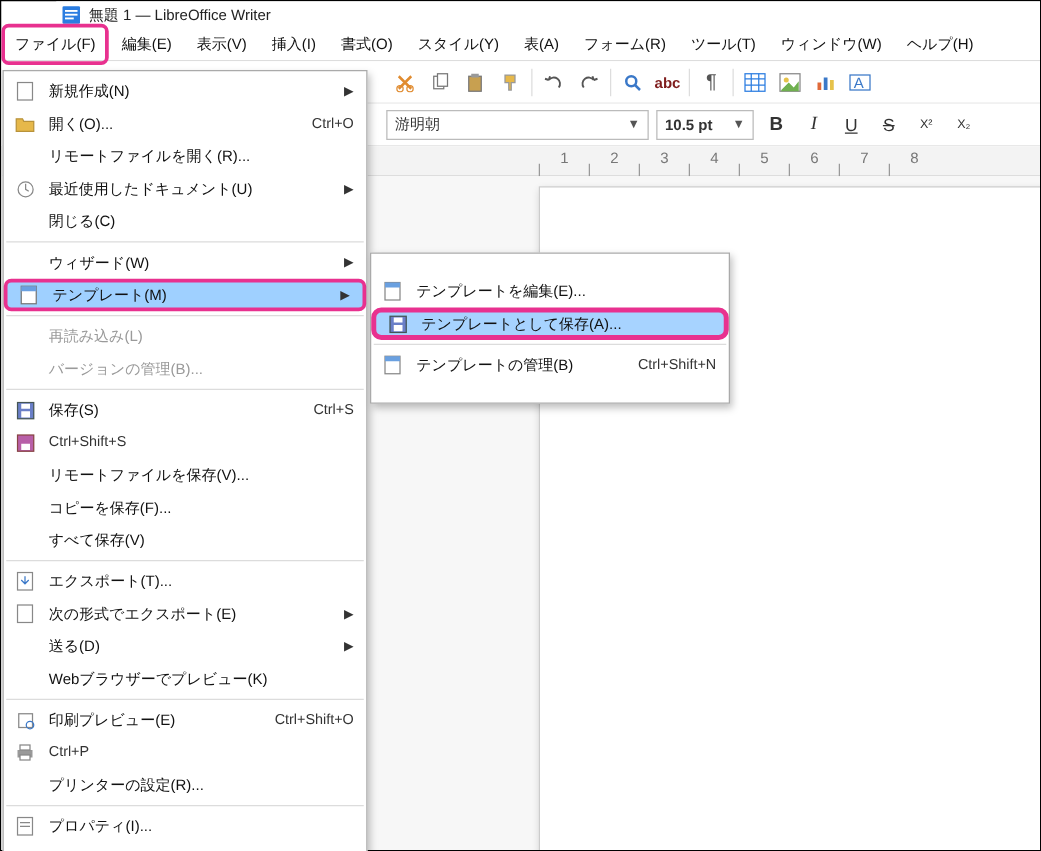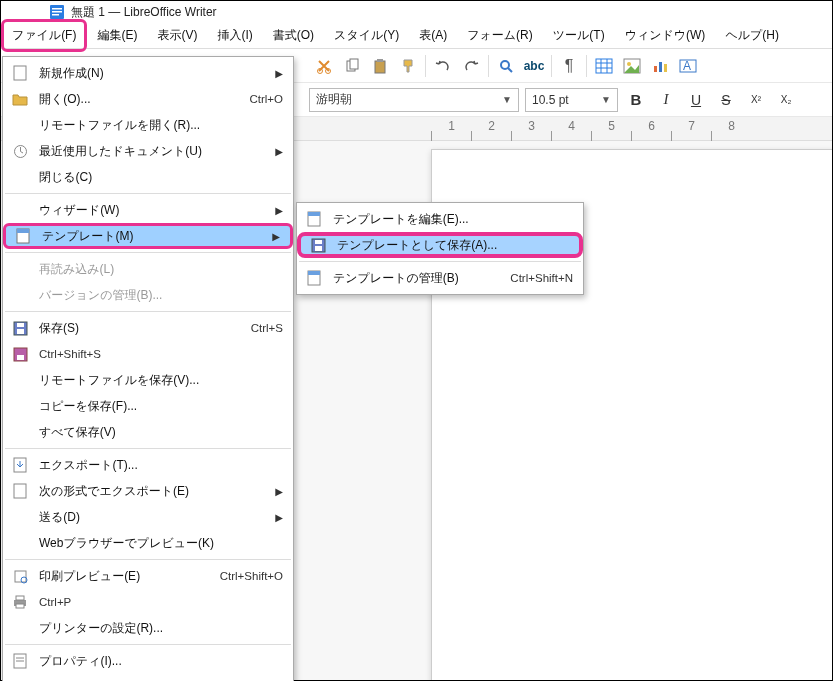--- a/index.html
+++ b/index.html
@@ -23,21 +23,21 @@
 .file-menu { left: 2px; top: 56px; width: 292px; padding: 3px 0; z-index: 10; }
 .menu-row { height: 26px; display:flex; align-items:center; padding: 0 10px 0 8px; gap: 10px; color:#111; position:relative;}
 .menu-row.disabled { color:#9a9a9a; }
 .menu-row .mi-icon { width:18px; height:18px; display:flex; align-items:center; justify-content:center; color:#6b6b6b; flex-shrink:0;}
 .menu-row .mi-label { flex:1; white-space:nowrap; }
 .menu-row .mi-shortcut { color:#333; font-size:11.5px; }
 .menu-row .mi-arrow { color:#333; font-size:10px; }
 .menu-sep { height:1px; background:#dcdcdc; margin:3px 2px;}
 .menu-row.hl-row { border: 3px solid #e8318f; border-radius: 6px; background:#9fd0ff; }
 
-.sub-menu { left: 296px; top: 202px; width: 288px; padding: 3px 0; z-index: 11; }
+.sub-menu { left: 296px; top: 202px; width: 288px; padding: 17px 0; z-index: 11; }
 .sub-menu .menu-row.hl-row2 { background:#a7d3ff; border: 4px solid #e8318f; border-radius: 8px; }
 
 .ruler-area { position: relative; background:#f3f3f3; height: 24px; border-bottom:1px solid #ddd; }
 .ruler { position:absolute; left:430px; right:0; top:0; height:24px; display:flex; align-items:flex-end; color:#777; font-size:10px; gap:0;}
 .ruler .tick { width:40px; border-left:1px solid #999; height:10px; display:flex; align-items:flex-start; justify-content:center; position:relative;}
 .ruler .tick span{ position:absolute; top:-12px; }
 
 .page-area { position: relative; background:#f7f7f7; height: 560px; }
 .page { position:absolute; left:430px; top:8px; width:480px; height:700px; background:#fff; border:1px solid #ccc; box-shadow: 0 2px 6px rgba(0,0,0,0.15); }
 
@@ -114,21 +114,21 @@
         <path d="M4 12 A5 5 0 1 1 12 6 M12 6 l3 -1 M12 6 l-1 -3" fill="none" stroke="#555" stroke-width="1.5"></path>
       </svg>
     </span>
   <span class="sep"></span>
   <span class="icon-slot">
       <svg width="16" height="16">
         <circle cx="7" cy="7" r="4" fill="none" stroke="#3a78c8" stroke-width="2"></circle>
         <line x1="10" y1="10" x2="14" y2="14" stroke="#3a78c8" stroke-width="2"></line>
       </svg>
     </span>
-  <span class="icon-slot" style="color:#0c4a6e; font-weight:bold;">abc</span>
+  <span class="icon-slot" style="color:#7f1d1d; font-weight:bold;">abc</span>
   <span class="sep"></span>
   <span class="icon-slot" style="font-size:16px;">¶</span>
   <span class="sep"></span>
   <span class="icon-slot">
       <svg width="18" height="16">
         <rect x="1" y="1" width="16" height="14" fill="none" stroke="#2b7de1"></rect>
         <line x1="1" y1="5" x2="17" y2="5" stroke="#2b7de1"></line>
         <line x1="1" y1="10" x2="17" y2="10" stroke="#2b7de1"></line>
         <line x1="6" y1="1" x2="6" y2="15" stroke="#2b7de1"></line>
         <line x1="12" y1="1" x2="12" y2="15" stroke="#2b7de1"></line>
@@ -156,21 +156,21 @@
     </span>
 </div>
 
 <div class="toolbar2">
   <div style="width:296px;"></div>
   <div class="combo" style="width:210px;">
     <span>游明朝</span>
     <span style="flex:1"></span>
       <span class="caret">▼</span>
   </div>
-  <div class="combo" style="width:93px;">
+  <div class="combo" style="width:78px;font-weight:bold;">
     <span>10.5 pt</span>
     <span style="flex:1"></span>
       <span class="caret">▼</span>
   </div>
   <span class="font-btn bold">B</span>
   <span class="font-btn italic">I</span>
   <span class="font-btn under">U</span>
   <span class="font-btn strike">S</span>
   <span class="font-btn super">X²</span>
   <span class="font-btn super">X₂</span>

